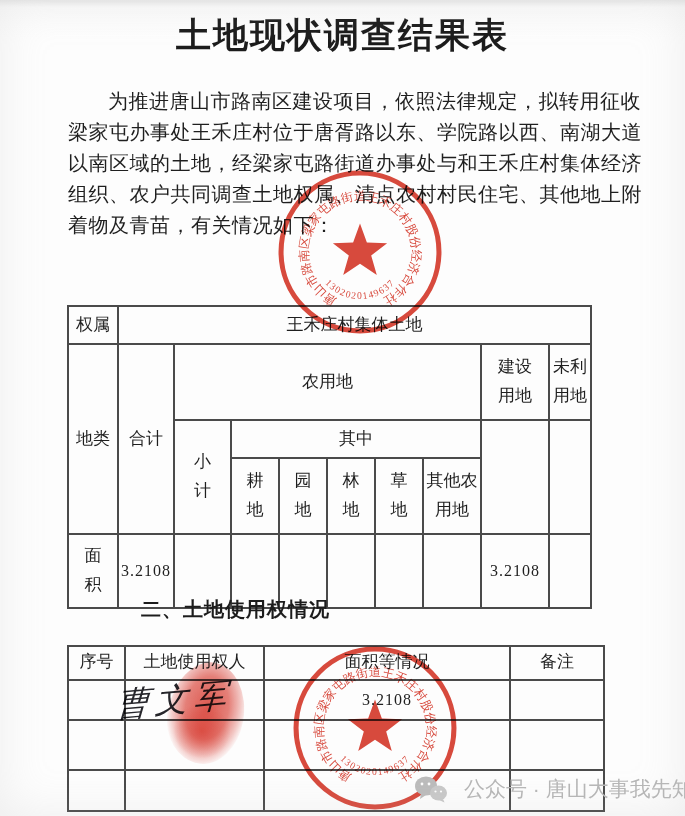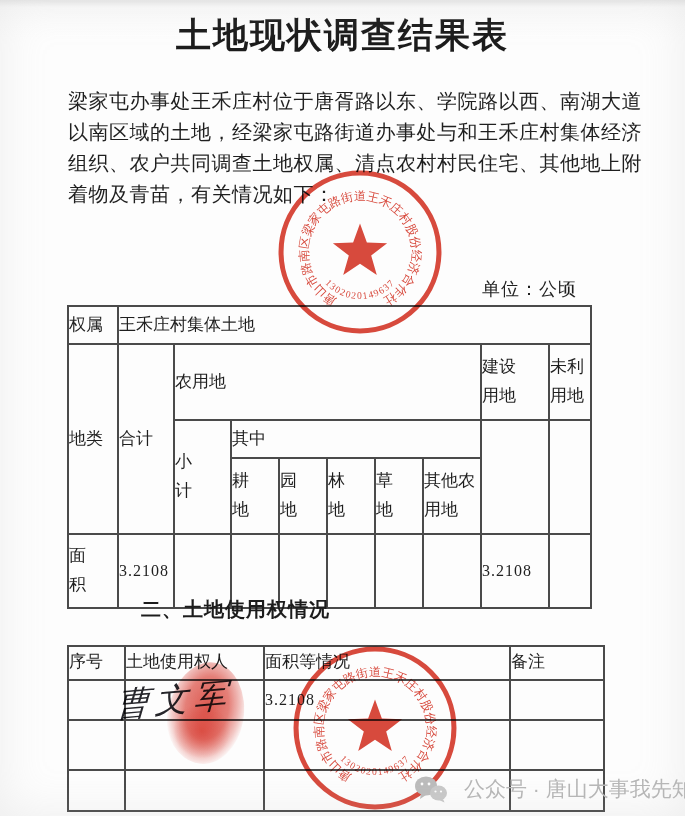--- a/index.html
+++ b/index.html
@@ -36,21 +36,21 @@
   }
   .sec1{top:246px;}
   .sec2{top:596px;margin-left:46px;}
   .unit{
     position:absolute;top:277px;right:108px;
     font-size:18px;color:#1f1f1f;letter-spacing:1px;
   }
   table{border-collapse:collapse;table-layout:fixed;position:absolute;background:transparent;}
   td,th{
     border:2px solid #4a4a4a;
-    text-align:left;vertical-align:middle;
+    text-align:center;vertical-align:middle;
     font-size:17px;font-weight:normal;color:#1f1f1f;
     white-space:pre-line;line-height:1.7;
     padding:0;overflow:hidden;
   }
   .t1{left:67px;top:305px;width:523px;height:302px;}
   .t1 .rA{height:38px;}
   .t1 .rB{height:76px;}
   .t1 .rC{height:38px;}
   .t1 .rD{height:76px;}
   .t1 .rE{height:74px;}
@@ -90,27 +90,27 @@
   }
 </style>
 </head>
 <body>
 
 <div class="page">
 
   <div class="title">土地现状调查结果表</div>
 
   <div class="intro">
+    <div class="ln indent">为推进唐山市路南区建设项目，依照法律规定，拟转用征收</div>
     <div class="ln">梁家屯办事处王禾庄村位于唐胥路以东、学院路以西、南湖大道</div>
     <div class="ln">以南区域的土地，经梁家屯路街道办事处与和王禾庄村集体经济</div>
     <div class="ln">组织、农户共同调查土地权属、清点农村村民住宅、其他地上附</div>
     <div class="ln">着物及青苗，有关情况如下：</div>
   </div>
 
-  <div class="unit">单位：公顷</div>
 
   <table class="t1">
     <colgroup>
       <col style="width:50px">
         <col style="width:56px">
         <col style="width:57px">
       <col style="width:48px">
         <col style="width:48px">
         <col style="width:48px">
       <col style="width:48px">

